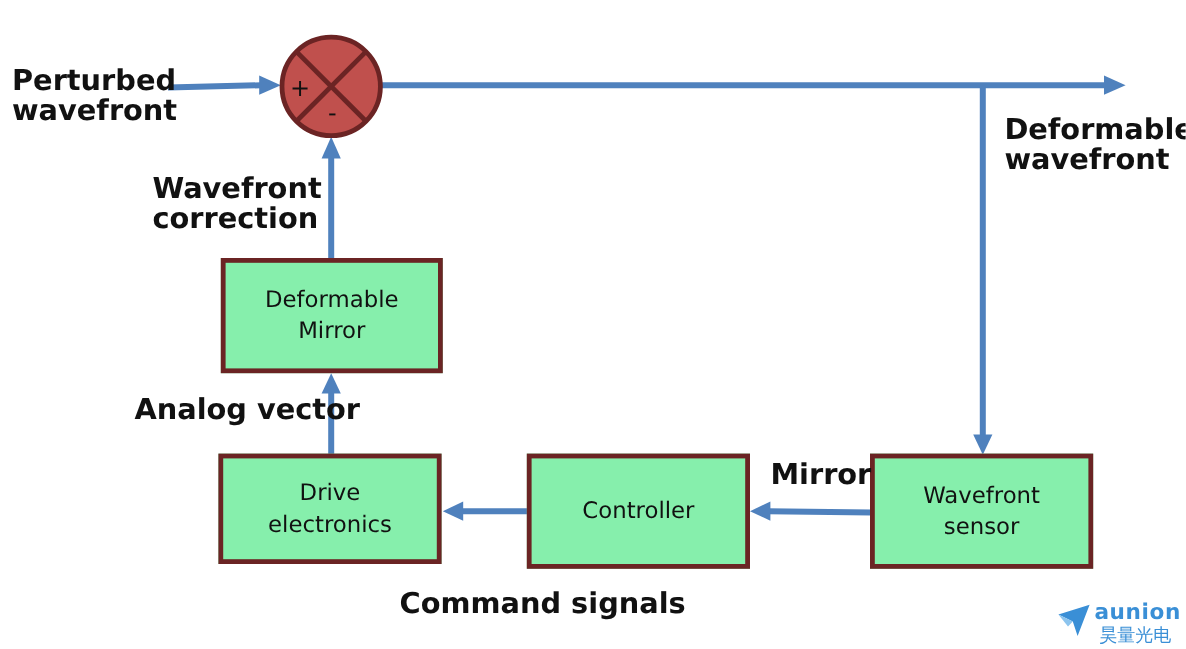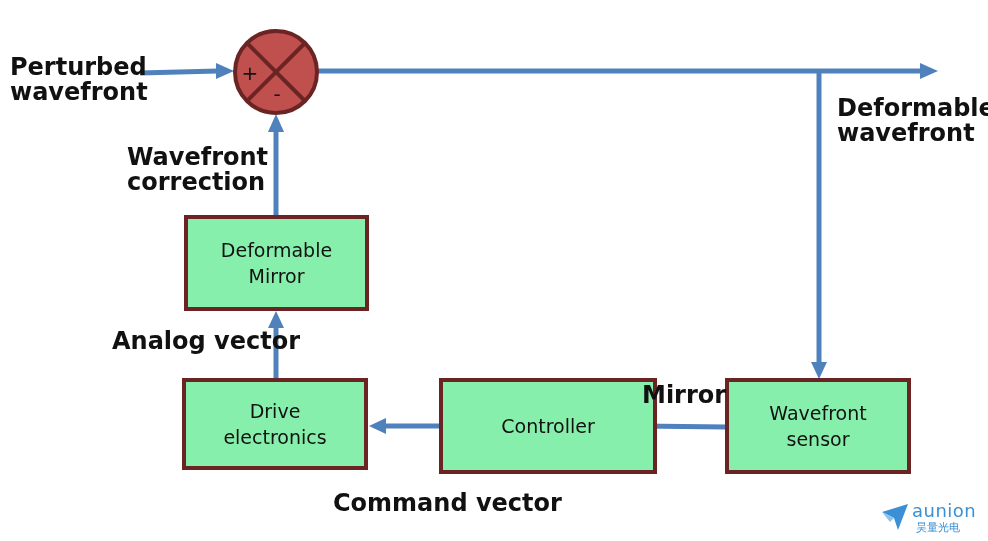--- a/index.html
+++ b/index.html
@@ -7,23 +7,23 @@
          font-family: "DejaVu Sans", sans-serif; color: #111; }
   svg.wires { position: absolute; left: 0; top: 0; }
   .block { position: absolute; box-sizing: border-box; background: #86efac;
            border: 4px solid #6b2424; display: flex; align-items: center;
            justify-content: center; text-align: center; font-size: 19px;
            line-height: 26px; color: #111; white-space: pre-line; }
   .label { position: absolute; font-size: 24px; line-height: 25px; color: #111;
            white-space: pre-line; font-weight: bold; }
   .center { text-align: center; }
   .logo { position: absolute; left: 880px; top: 500px; width: 100px; height: 34px; }
-  .logo-text { position: absolute; left: 32px; top: 0px; font-size: 18px; font-weight: normal;
+  .logo-text { position: absolute; left: 32px; top: 0px; font-size: 18px; font-weight: bold;
                color: #3a8fd6; letter-spacing: 0.5px; }
-  .logo-sub { position: absolute; left: 36px; top: 20px; font-size: 11px; color: #3a8fd6; }
+  .logo-sub { position: absolute; left: 36px; top: 20px; font-size: 15px; color: #3a8fd6; }
 </style>
 </head>
 <body>
 
 <svg class="wires" width="988" height="541" viewBox="0 0 988 541">
   <defs>
     <marker id="ah" markerWidth="8" markerHeight="8" refX="6" refY="4" orient="auto" markerUnits="userSpaceOnUse">
     </marker>
   </defs>
 
@@ -56,39 +56,39 @@
     <text x="277" y="101" font-size="20" font-family="DejaVu Sans, sans-serif" text-anchor="middle" fill="#111">-</text>
   </g>
 </svg>
 
 <div class="block" style="left:184px; top:215px; width:185px; height:96px;">Deformable
 Mirror</div>
 
 <div class="block" style="left:182px; top:378px; width:186px; height:92px;">Drive
 electronics</div>
 
-<div class="block" style="left:439px; top:378px; width:218px; height:96px;">Controller</div>
+<div class="block" style="left:439px; top:378px; width:186px; height:96px;">Controller</div>
 
 <div class="block" style="left:725px; top:378px; width:186px; height:96px;">Wavefront
 sensor</div>
 
 <div class="label center" style="left:10px; top:55px; width:120px;">Perturbed
 wavefront</div>
 
 <div class="label" style="left:837px; top:96px;">Deformable
 wavefront</div>
 
 <div class="label center" style="left:127px; top:145px; width:128px;">Wavefront
 correction</div>
 
 <div class="label" style="left:112px; top:329px;">Analog vector</div>
 
 <div class="label" style="left:642px; top:383px;">Mirror</div>
 
-<div class="label" style="left:333px; top:491px;">Command vector</div>
+<div class="label" style="left:333px; top:491px;">Command signals</div>
 
 <div class="logo">
   <svg width="30" height="30" viewBox="0 0 30 30" style="position:absolute;left:0;top:2px;">
     <polygon points="2,10 28,2 18,28 14,16" fill="#3a8fd6"></polygon>
     <polygon points="2,10 14,16 10,20" fill="#8cc4ee"></polygon>
   </svg>
   <span class="logo-text">aunion</span>
   <span class="logo-sub">昊量光电</span>
 </div>
 

